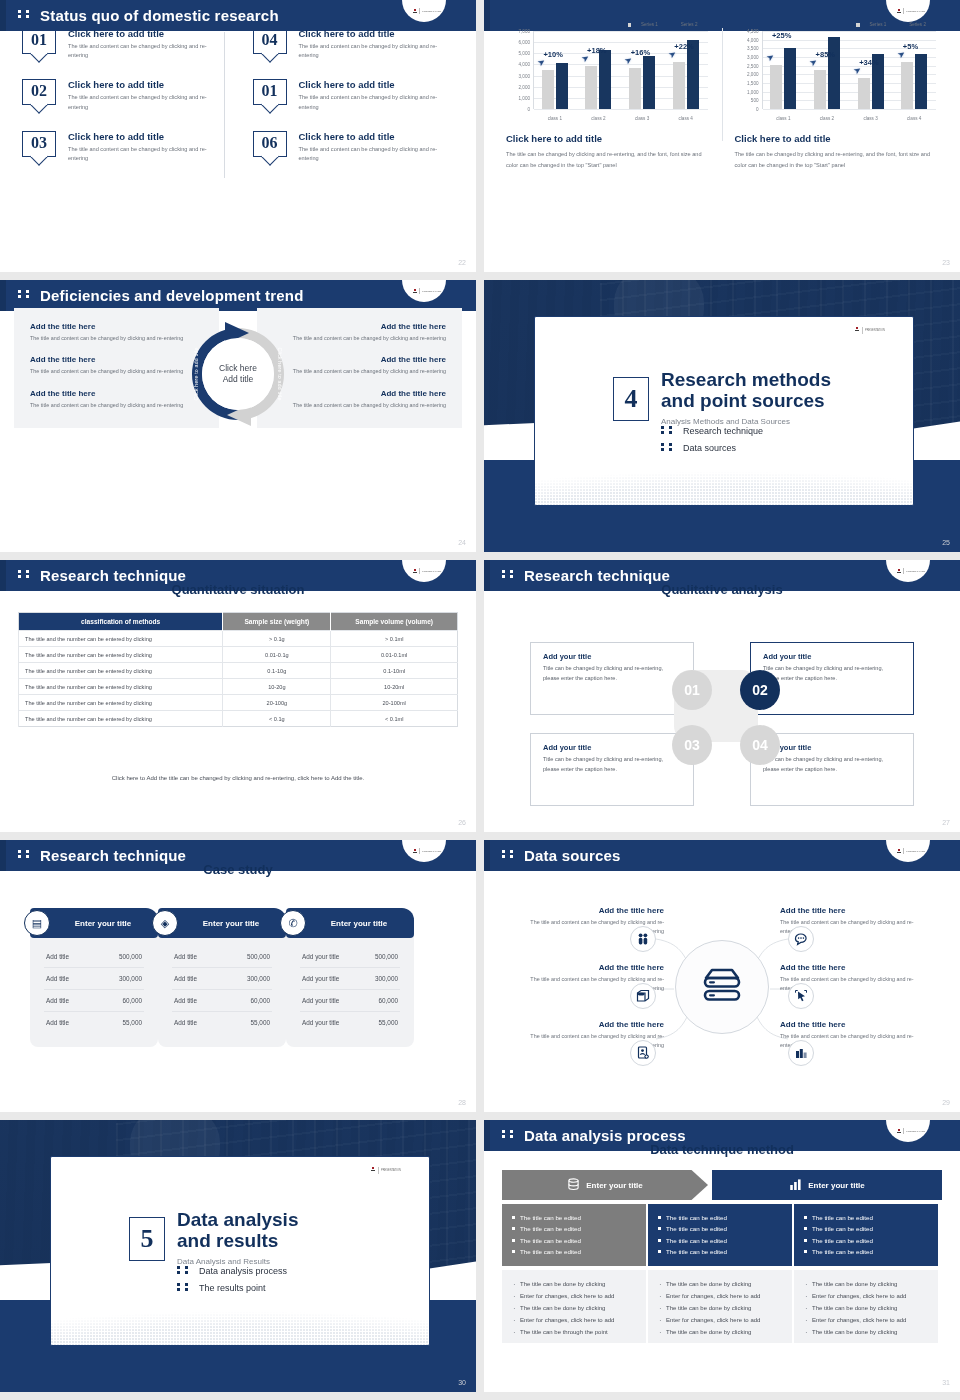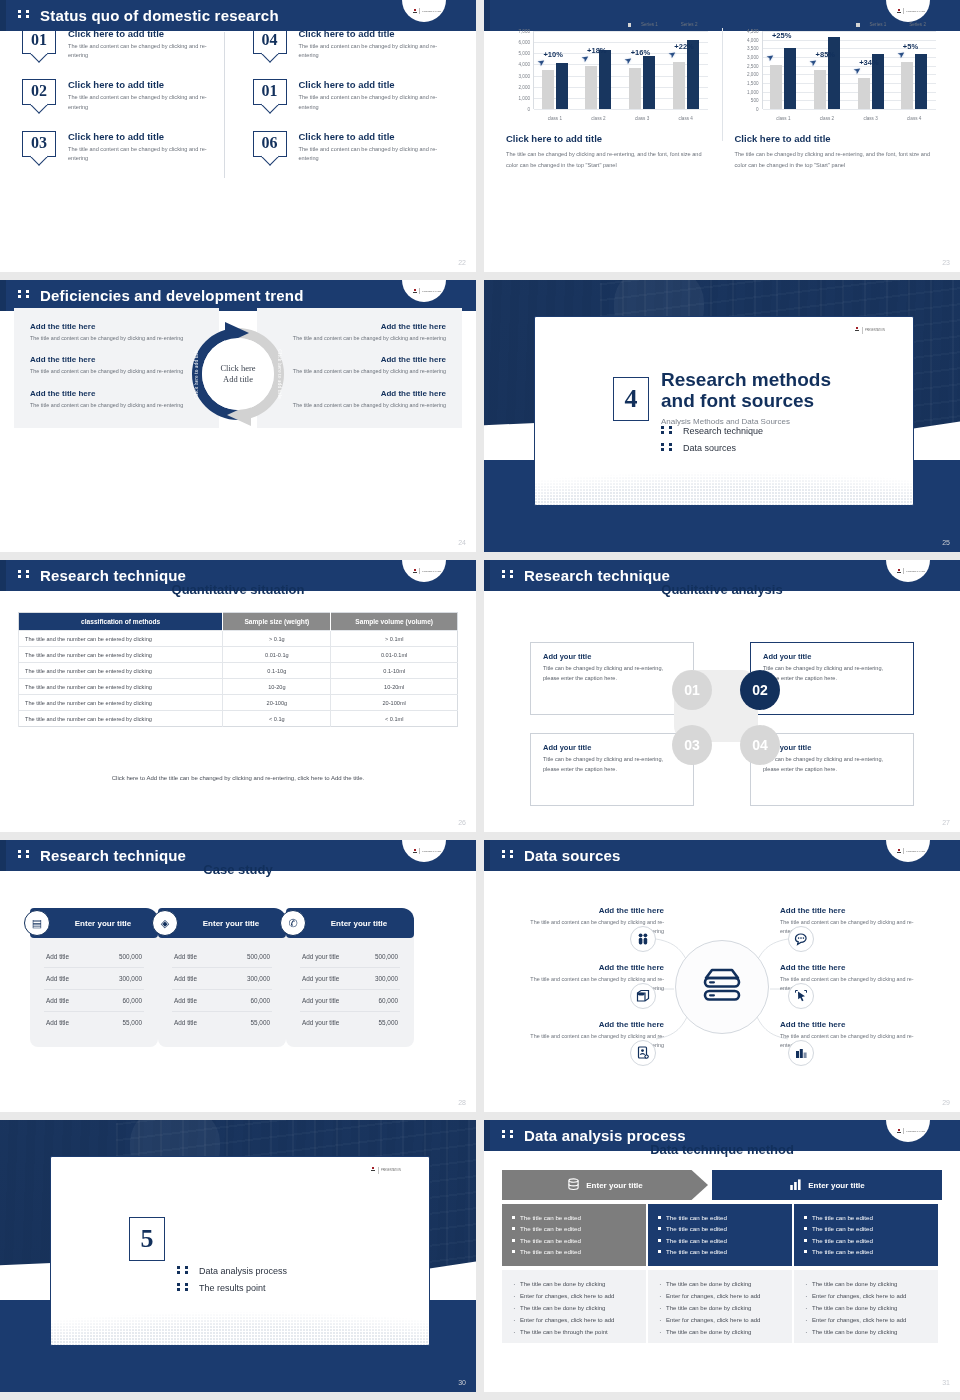--- a/index.html
+++ b/index.html
@@ -66,21 +66,21 @@
   .chartcap h4 { font-size:9.5px; color:#12305c; font-weight:bold; margin:10px 0 5px; }
   .chartcap p { font-size:5.6px; color:#6d737c; line-height:2.0; }
 
   
   .cycpanel { position:absolute; top:28px; width:205px; height:120px; background:#f2f3f5; }
   .cycpanel.l { left:14px; padding:14px 16px; }
   .cycpanel.r { right:14px; padding:14px 16px; text-align:right; }
   .cycitem { margin-bottom:12px; }
   .cycitem h4 { font-size:8px; color:#12305c; font-weight:bold; margin-bottom:3px; }
   .cycitem p { font-size:5.4px; color:#6d737c; line-height:1.75; }
-  .cycle { position:absolute; left:50%; top:38px; transform:translateX(-50%); width:118px; height:112px;font-family:Liberation Serif, serif; }
+  .cycle { position:absolute; left:50%; top:38px; transform:translateX(-50%); width:118px; height:112px; }
   .cyc-inner { position:absolute; left:50%; top:50%; transform:translate(-50%,-50%); width:58px; height:58px; border-radius:50%; background:#fff; box-shadow:0 0 0 7px #fff; display:flex; align-items:center; justify-content:center; z-index:4;}
   .cyc-inner span { font-size:8.5px; color:#3d4450; text-align:center; line-height:1.35; }
   .rot-l { position:absolute; left:14px; top:50%; transform:translateY(-50%) rotate(180deg); writing-mode:vertical-rl; font-size:5.2px; color:#fff; z-index:5; letter-spacing:.2px;}
   .rot-r { position:absolute; right:14px; top:50%; transform:translateY(-50%); writing-mode:vertical-rl; font-size:5.2px; color:#fff; z-index:5; letter-spacing:.2px;}
 
   
   .sec { background:#1b3b6f; position:relative; }
   .sec .photo { position:absolute; left:0; top:0; right:0; height:163px; background:
       linear-gradient(180deg, rgba(22,48,88,.86), rgba(22,48,88,.92)),
       repeating-linear-gradient(92deg, #2d4e80 0 9px, #25436f 9px 18px); }
@@ -453,21 +453,21 @@
     <div class="dotswave"></div>
     <div class="logo">
           <span class="m"></span>
           <span class="bar"></span>
           <span class="t">PRESENTATION</span>
         </div>
     <div class="numbox">
           <span>4</span>
         </div>
     <div class="sectxt">
-      <h2><span>Research methods</span><br><span>and font sources</span></h2>
+      <h2><span>Research methods</span><br><span>and point sources</span></h2>
       <h5>Analysis Methods and Data Sources</h5>
     </div>
     <div class="seclist">
       <div><span class="dotwrap" style="vertical-align:1px"><span class="dotcol"><b style="background:#12305c"></b><b style="background:#12305c"></b></span><span class="dotcol"><b style="background:#12305c"></b><b style="background:#12305c"></b></span></span><span>Research technique</span></div>
       <div><span class="dotwrap" style="vertical-align:1px"><span class="dotcol"><b style="background:#12305c"></b><b style="background:#12305c"></b></span><span class="dotcol"><b style="background:#12305c"></b><b style="background:#12305c"></b></span></span><span>Data sources</span></div>
     </div>
   </div>
   <div class="pgnum">25</div>
 </div>
 
@@ -765,20 +765,24 @@
   <div class="card">
     <div class="dotswave"></div>
     <div class="logo">
           <span class="m"></span>
           <span class="bar"></span>
           <span class="t">PRESENTATION</span>
         </div>
     <div class="numbox">
           <span>5</span>
         </div>
+    <div class="sectxt">
+      <h2><span>Data analysis</span><br><span>and results</span></h2>
+      <h5>Data Analysis and Results</h5>
+    </div>
     <div class="seclist">
       <div><span class="dotwrap" style="vertical-align:1px"><span class="dotcol"><b style="background:#12305c"></b><b style="background:#12305c"></b></span><span class="dotcol"><b style="background:#12305c"></b><b style="background:#12305c"></b></span></span><span>Data analysis process</span></div>
       <div><span class="dotwrap" style="vertical-align:1px"><span class="dotcol"><b style="background:#12305c"></b><b style="background:#12305c"></b></span><span class="dotcol"><b style="background:#12305c"></b><b style="background:#12305c"></b></span></span><span>The results point</span></div>
     </div>
   </div>
   <div class="pgnum">30</div>
 </div>
 
 <div class="slide">
   <div class="hdr">

